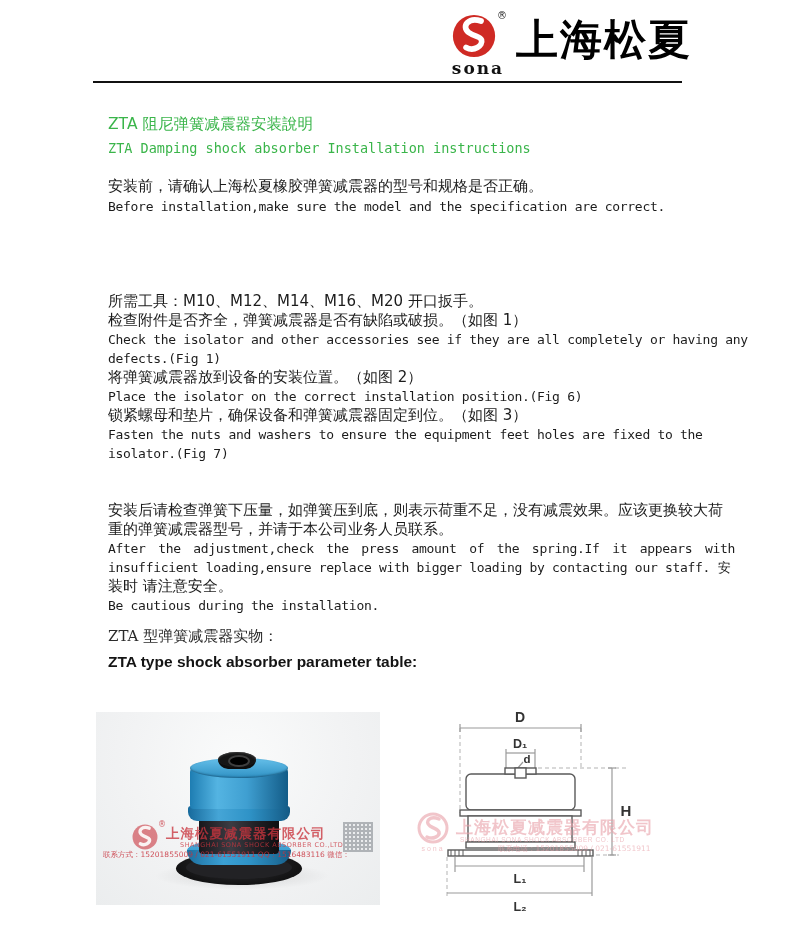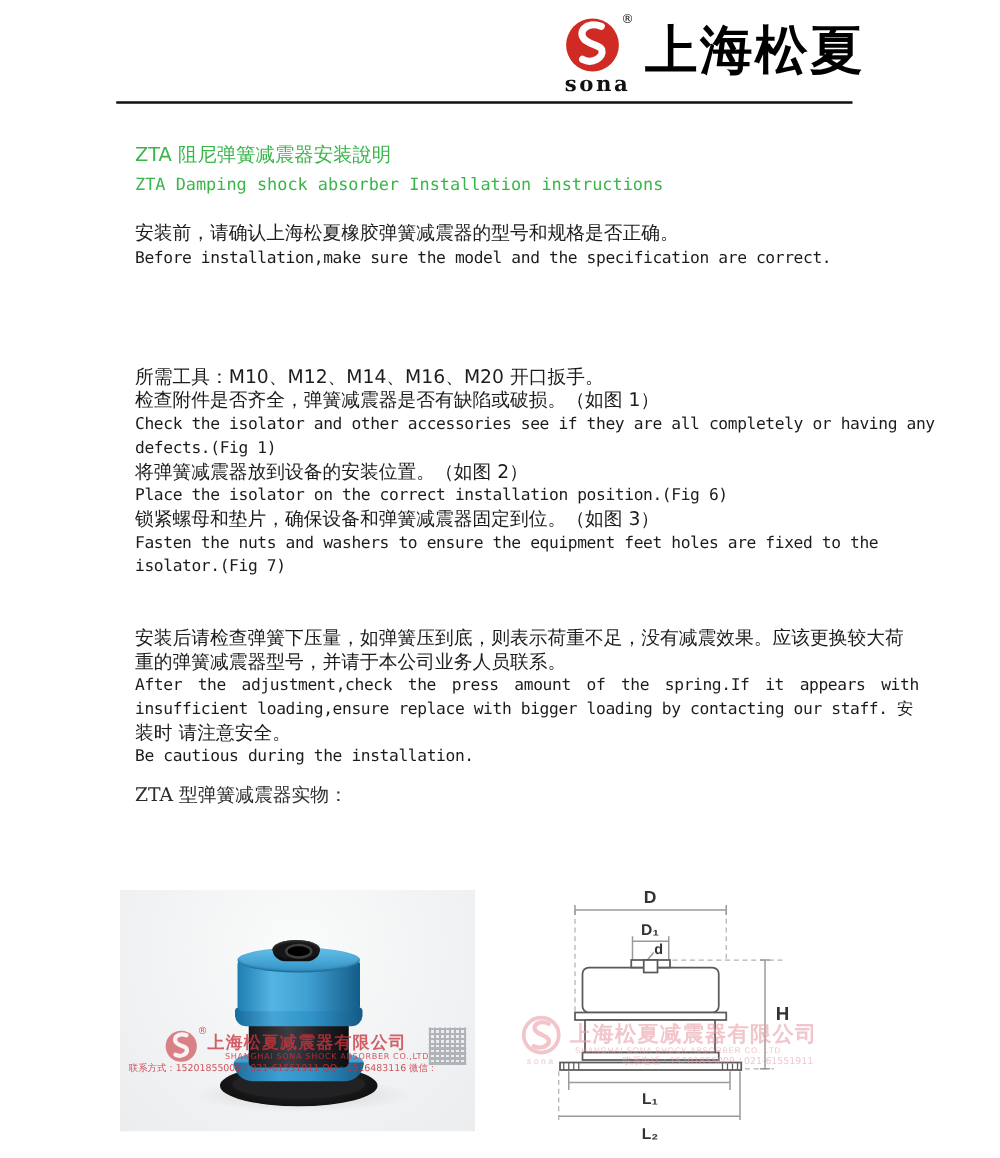--- a/index.html
+++ b/index.html
@@ -113,20 +113,23 @@
     <div class="line zh">重的弹簧减震器型号，并请于本公司业务人员联系。</div>
     <div class="line en spread1">After the adjustment,check the press amount of the spring.If it appears with</div>
     <div class="line en">insufficient loading,ensure replace with bigger loading by contacting our staff. 安</div>
     <div class="line zh">装时 请注意安全。</div>
     <div class="line en">Be cautious during the installation.</div>
   </div>
 
   <div class="tblock" style="top:627px">
     <div class="line heading-zh">ZTA 型弹簧减震器实物：</div>
   </div>
+  <div class="tblock" style="top:653px">
+    <div class="line heading-en">ZTA type shock absorber parameter table:</div>
+  </div>
 
   <div class="photo">
     <div class="shadow"></div>
     <div class="base-ring"></div>
     <div class="base-ring-in"></div>
     <div class="disc-top"></div>
     <div class="disc-side"></div>
     <div class="rubber"></div>
     <div class="flange"></div>
     <div class="drum"></div>

